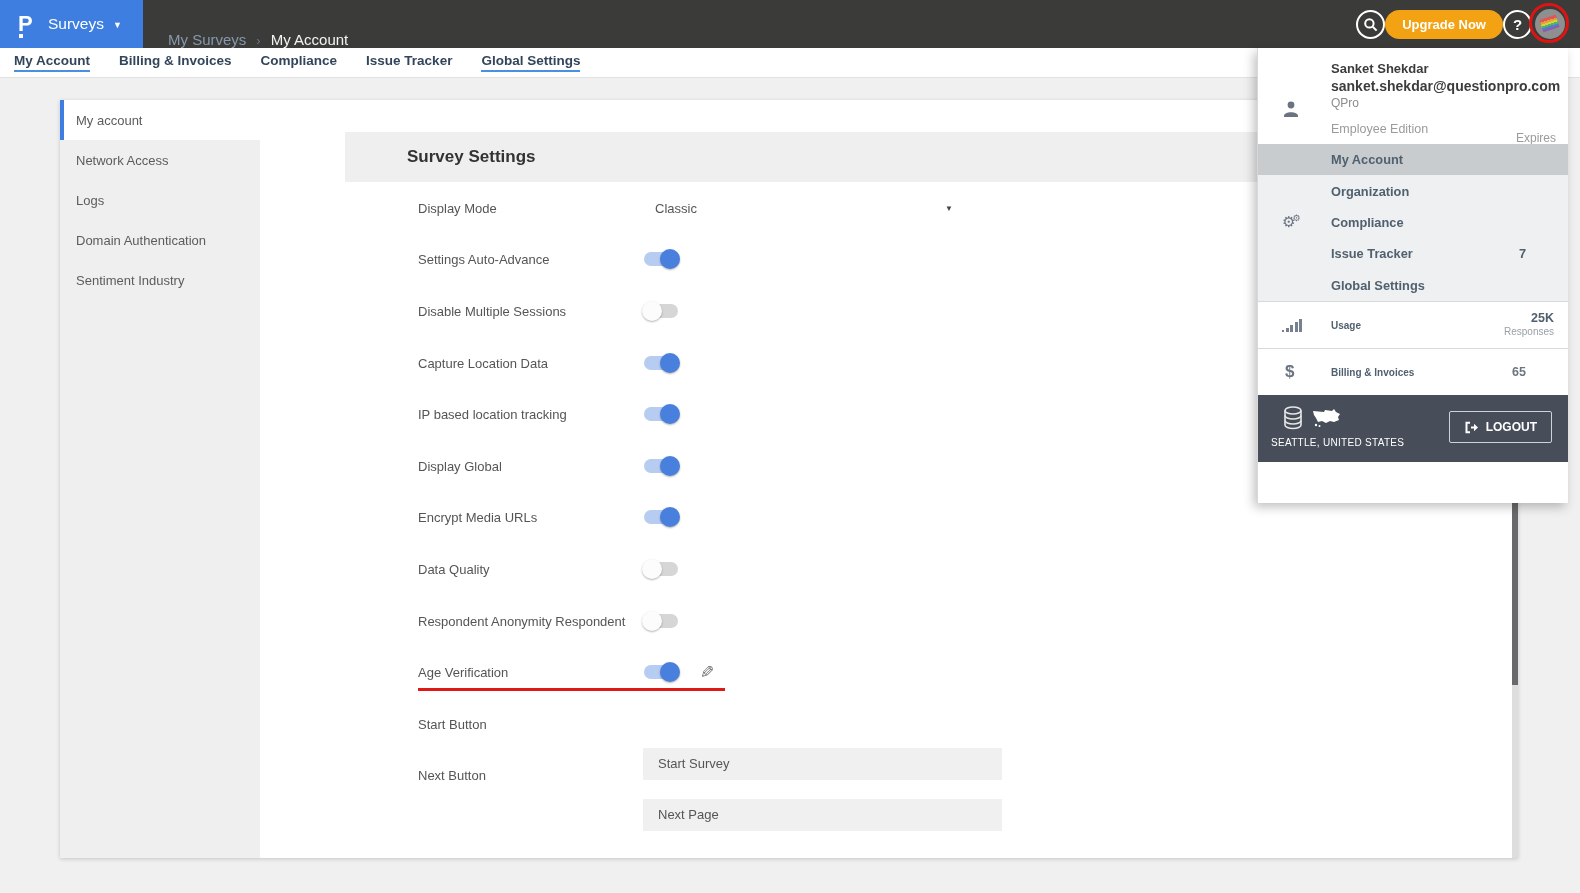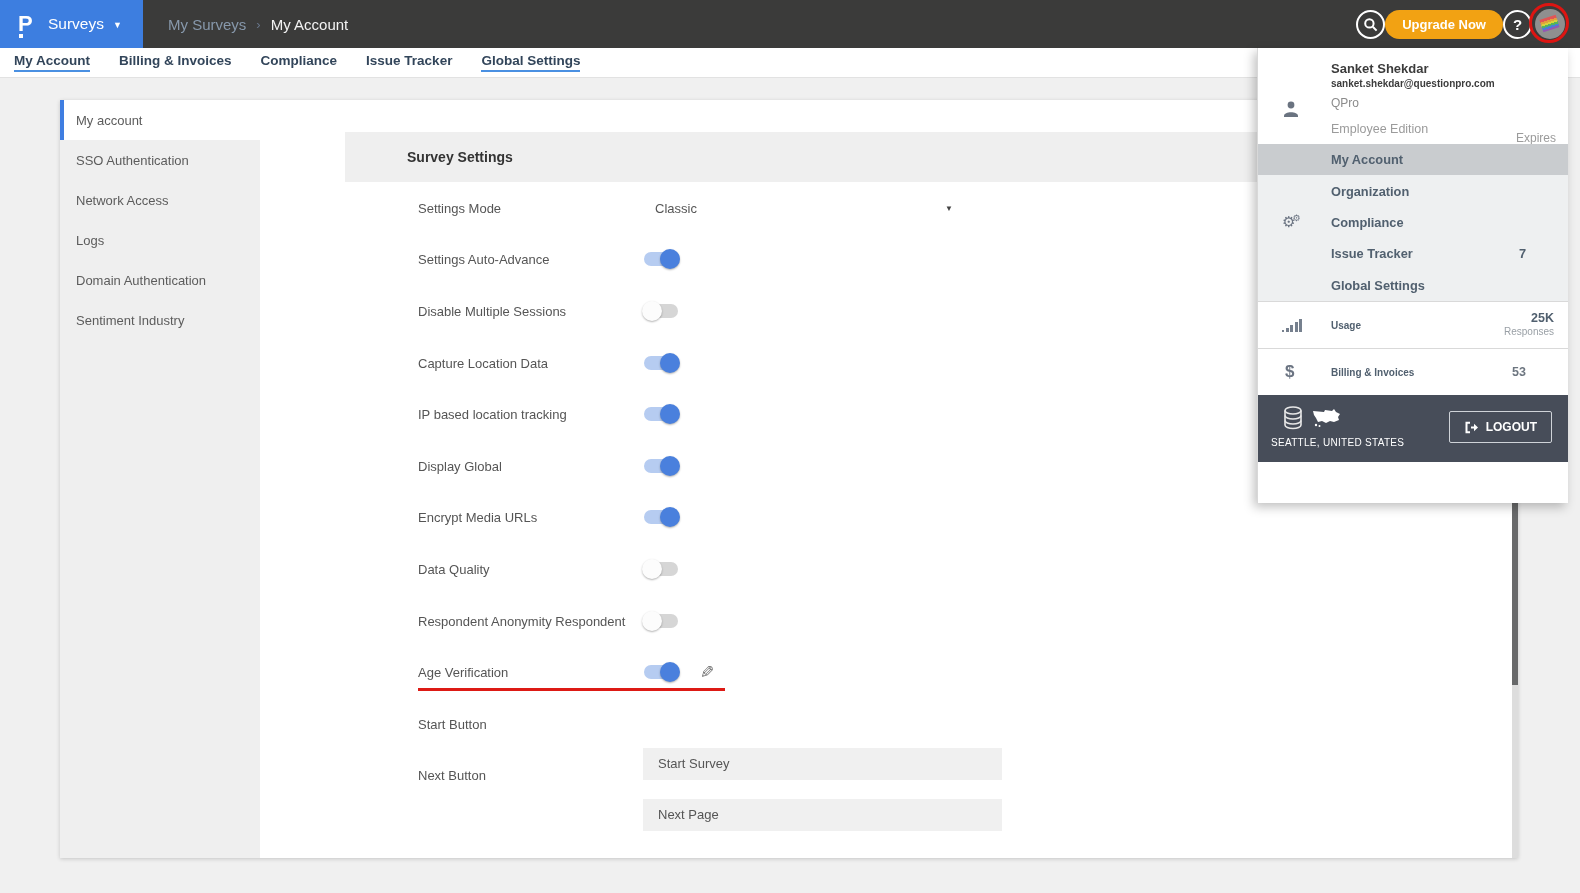--- a/index.html
+++ b/index.html
@@ -9,21 +9,21 @@
 
   
   .topbar { position:absolute; left:0; top:0; width:1580px; height:48px; background:#3b3b3a; z-index:10; }
   .brand { position:absolute; left:0; top:0; width:143px; height:48px; background:#3d7ee0;
            display:flex; align-items:center; cursor:pointer; }
   .brand .pmark { position:relative; margin-left:18px; width:24px; height:30px; color:#fff;
                   font-weight:bold; font-size:22px; line-height:30px; }
   .brand .pmark .pdot { position:absolute; left:1px; bottom:1px; width:4px; height:4px; background:#fff; }
   .brand .bname { color:#fff; font-size:15.5px; margin-left:6px; }
   .brand .bcaret { color:#fff; font-size:9px; margin-left:9px; margin-top:2px; }
-  .crumbs { position:absolute; left:168px; top:0; height:48px; display:flex; align-items:center; font-size:15px; }
+  .crumbs { position:absolute; left:168px; top:0; height:48px; display:flex; align-items:flex-end; font-size:15px; }
   .crumb-parent { color:#8798ab; cursor:pointer; }
   .crumb-sep { color:#68768a; margin:0 10px; font-size:13px; }
   .crumb-current { color:#f3f3f3; font-weight:500; }
   .topbar-right { position:absolute; right:12px; top:0; height:48px; display:flex; align-items:center; }
   .circle-btn { width:29px; height:29px; border:2px solid #fff; border-radius:50%;
                 display:flex; align-items:center; justify-content:center; cursor:pointer; }
   .help-q { color:#fff; font-weight:bold; font-size:15px; }
   .upgrade-pill { height:29px; background:#f2a213; border:none; border-radius:15px; color:#fff;
                   font-weight:bold; font-size:13px; padding:0 17px; cursor:pointer;
                   font-family:"Liberation Sans", sans-serif; }
@@ -49,21 +49,21 @@
   
   .sidebar { position:absolute; left:0; top:0; width:200px; height:758px; background:#efefef; }
   .side-item { height:40px; display:flex; align-items:center; padding-left:16px; font-size:13px;
                color:#5c5c5c; cursor:pointer; }
   .side-item.active { background:#fff; border-left:4px solid #3f7ee1; padding-left:12px; }
 
   
   .settings { position:absolute; left:285px; top:0; width:1160px; height:758px; }
   .settings-header { position:absolute; left:0; top:32px; width:1160px; height:50px; background:#efefef;
                      display:flex; align-items:center; }
-  .settings-header span { margin-left:62px; font-size:14px; font-weight:bold; color:#333; }
+  .settings-header span { margin-left:62px; font-size:17px; font-weight:bold; color:#333; }
   .rows { position:absolute; left:0; top:82px; width:1160px; }
   .s-row { position:relative; height:51.6px; }
   .s-label { position:absolute; left:73px; top:50%; transform:translateY(-50%); font-size:13px; color:#555; }
   .sel-value { position:absolute; left:310px; top:50%; transform:translateY(-50%); font-size:13px; color:#555; cursor:pointer; }
   .sel-caret { position:absolute; left:600px; top:50%; transform:translateY(-50%); font-size:8px; color:#444; cursor:pointer; }
   .toggle { position:absolute; left:299px; top:50%; transform:translateY(-50%); width:34px; height:14px;
             border-radius:7px; cursor:pointer; }
   .toggle .knob { position:absolute; top:-3px; width:20px; height:20px; border-radius:50%;
                   box-shadow:0 1px 2px rgba(0,0,0,0.3); }
   .toggle.on { background:#b6ccf1; }
@@ -80,21 +80,21 @@
   
   .content-scrollbar { position:absolute; right:0; top:0; width:6px; height:758px; background:#ddd; }
   .content-scrollbar .thumb { position:absolute; left:0; top:360px; width:6px; height:225px; background:#68696a; }
 
   
   .panel { position:absolute; left:1257px; top:48px; width:311px; height:455px; background:#fff;
            border-left:1px solid #d8d8d8; box-shadow:-3px 4px 10px rgba(0,0,0,0.25); z-index:100; }
   .pinfo { position:relative; height:96px; background:#fff; }
   .pinfo .person { position:absolute; left:24px; top:52px; }
   .pname  { position:absolute; left:73px; top:13px;  font-size:13px; font-weight:bold; color:#3c3c3c; }
-  .pemail { position:absolute; left:73px; top:30px;  font-size:10px; font-weight:bold; color:#3c3c3c; }
+  .pemail { position:absolute; left:73px; top:30px;  font-size:14px; font-weight:bold; color:#3c3c3c; }
   .porg   { position:absolute; left:73px; top:48px;  font-size:12px; color:#8b8b8b; }
   .pedition { position:absolute; left:73px; top:74px; font-size:12.5px; color:#9b9b9b; }
   .upg-btn { position:absolute; left:73px; top:97px; border:1px solid #7e7e7e; background:#fff;
              font-size:11.5px; font-weight:bold; color:#3f3f3f; padding:5px 11px; cursor:pointer;
              font-family:"Liberation Sans", sans-serif; }
   .pexpires { position:absolute; right:12px; top:83px; text-align:right; font-size:12px; color:#9b9b9b;
               line-height:14px; }
   .pmenu { position:relative; height:157px; background:#eef0f1; }
   .pmenu-item { position:relative; height:31.4px; display:flex; align-items:center; cursor:pointer; }
   .pmenu-item.active { background:#c9cccf; }
@@ -161,33 +161,32 @@
       <div class="tab underlined">My Account</div>
       <div class="tab">Billing &amp; Invoices</div>
       <div class="tab">Compliance</div>
       <div class="tab">Issue Tracker</div>
       <div class="tab underlined">Global Settings</div>
     </div>
 
   <div class="card">
     <div class="sidebar" id="sidebar">
         <div class="side-item active">My account</div>
-        <div class="side-item">SSO Authentication</div>
         <div class="side-item">Network Access</div>
         <div class="side-item">Logs</div>
         <div class="side-item">Domain Authentication</div>
         <div class="side-item">Sentiment Industry</div>
       </div>
     <div class="settings">
       <div class="settings-header">
         <span>Survey Settings</span>
       </div>
       <div class="rows" id="settings-rows">
           <div class="s-row">
-            <span class="s-label">Settings Mode</span>
+            <span class="s-label">Display Mode</span>
             <span class="sel-value">Classic</span>
             <span class="sel-caret">▼</span>
           </div>
           <div class="s-row">
             <span class="s-label">Settings Auto-Advance</span>
             <span class="toggle on">
               <span class="knob"></span>
             </span>
           </div>
           <div class="s-row">
@@ -300,21 +299,21 @@
       </span>
       <span class="prow-label">Usage</span>
       <span class="prow-right">
         <div class="prow-val">25K</div>
         <div class="prow-unit">Responses</div>
       </span>
     </div>
     <div class="prow">
       <span class="dollar">$</span>
       <span class="prow-label">Billing &amp; Invoices</span>
-      <span class="prow-val-only">53</span>
+      <span class="prow-val-only">65</span>
     </div>
     <div class="pfooter">
       <span class="floc-icons">
         <svg width="22" height="24" viewBox="0 0 22 24">
           <ellipse cx="11" cy="4.5" rx="8" ry="3.5" fill="none" stroke="#e8e8e8" stroke-width="1.6"></ellipse>
           <path d="M3 4.5 v5 c0 1.9 3.6 3.5 8 3.5 s8-1.6 8-3.5 v-5" fill="none" stroke="#e8e8e8" stroke-width="1.6"></path>
           <path d="M3 9.5 v5 c0 1.9 3.6 3.5 8 3.5 s8-1.6 8-3.5 v-5" fill="none" stroke="#e8e8e8" stroke-width="1.6"></path>
           <path d="M3 14.5 v4.5 c0 1.9 3.6 3.5 8 3.5 s8-1.6 8-3.5 v-4.5" fill="none" stroke="#e8e8e8" stroke-width="1.6"></path>
         </svg>
         <svg width="30" height="20" viewBox="0 0 30 20">

